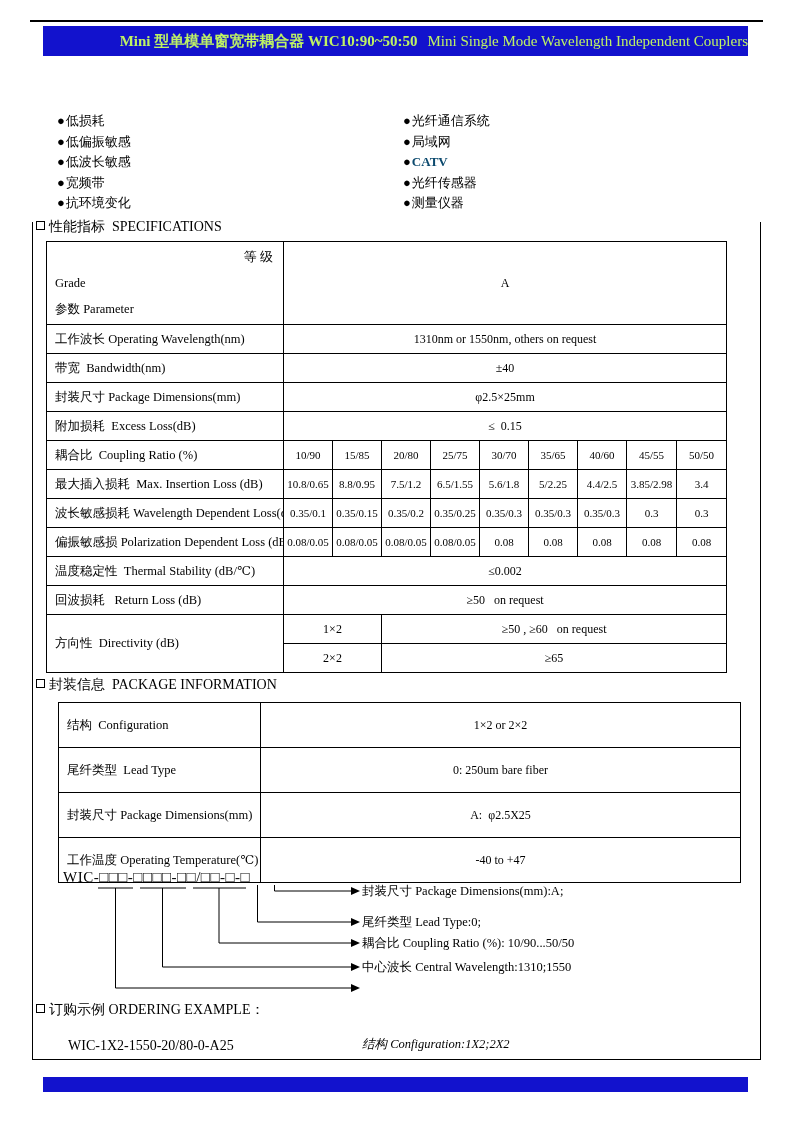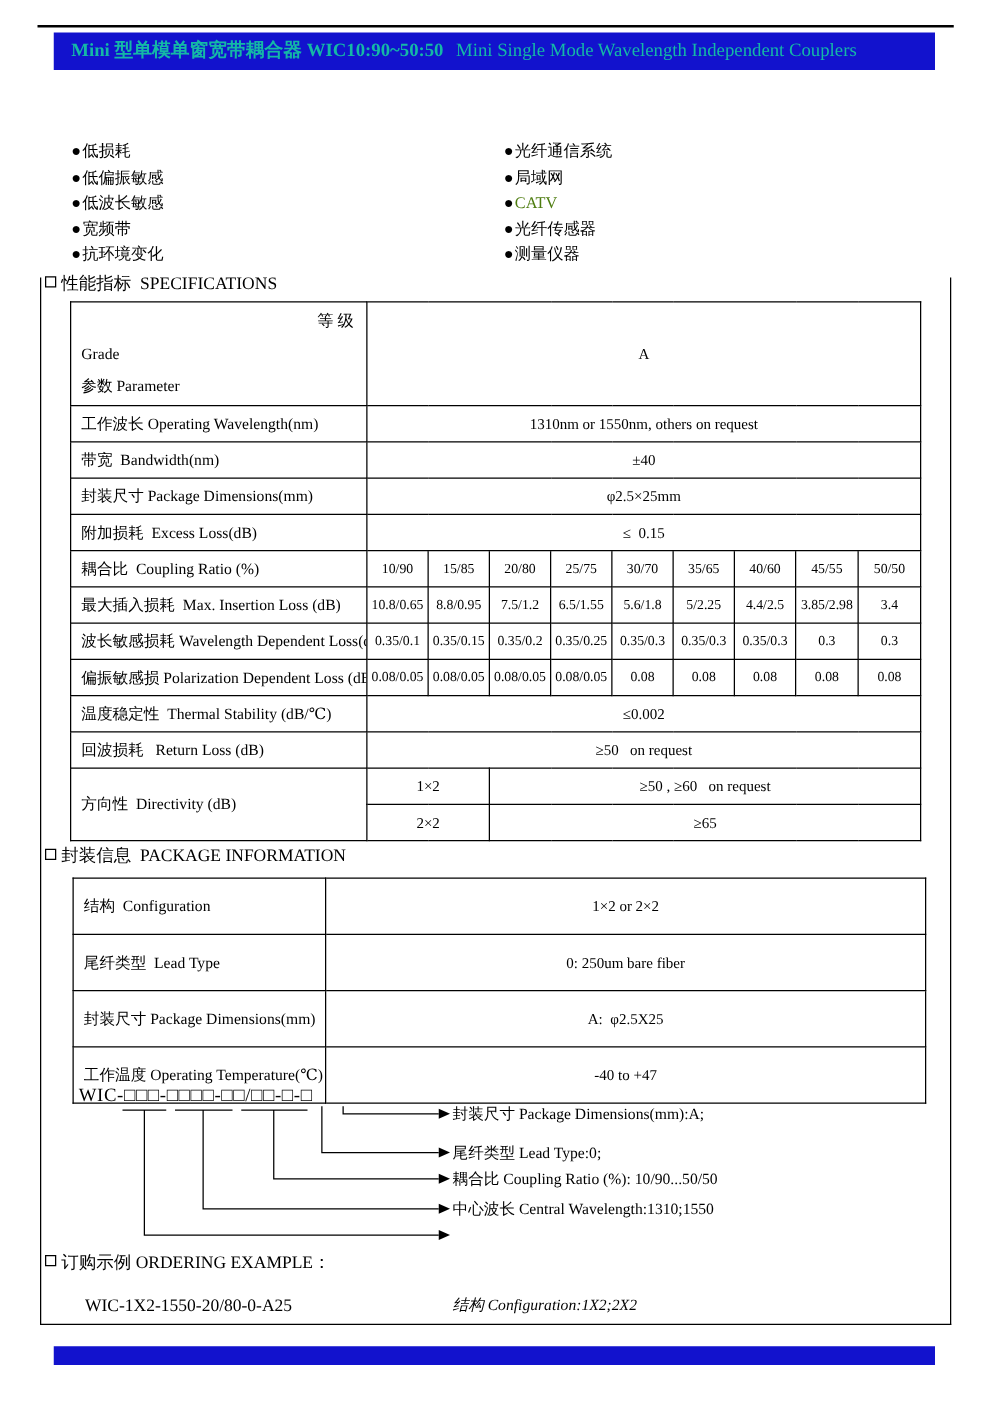--- a/index.html
+++ b/index.html
@@ -2,45 +2,45 @@
 <html><head>
 <meta charset="utf-8">
 <style>
   html,body{margin:0;padding:0;background:#fff;}
   .page{position:relative;width:793px;height:1122px;background:#fff;overflow:hidden;
         font-family:"Liberation Serif","DejaVu Serif",serif;color:#000;}
 
   .top-rule{position:absolute;left:30px;top:20px;width:733px;border-top:2px solid #000;}
 
   .title-bar{position:absolute;left:43px;top:26px;width:705px;height:30px;background:#1212cd;
-             color:#14b8a6;line-height:30px;padding-left:14px;box-sizing:border-box;white-space:nowrap;}
+             color:#bef264;line-height:30px;padding-left:14px;box-sizing:border-box;white-space:nowrap;text-align:right;}
   .title-bar .t-bold{font-weight:bold;font-size:15px;}
   .title-bar .t-reg{font-weight:normal;font-size:15px;margin-left:6px;}
 
   .feat-bar{position:absolute;left:43px;top:84px;width:705px;height:26px;background:#9ccbf2;
             line-height:26px;font-size:13.5px;font-weight:bold;}
   .feat-bar .fb-left{position:absolute;left:14px;}
   .feat-bar .fb-right{position:absolute;left:360px;}
 
   .list-col{position:absolute;top:111px;font-size:13px;line-height:20.5px;white-space:nowrap;}
   .list-col.l1{left:57px;}
   .list-col.l2{left:403px;}
   .blt{margin-right:1px;}
-  .app-gray{color:#4d7c0f;}
+  .app-gray{color:#0c4a6e;font-weight:bold;}
 
   .content-box{position:absolute;left:32px;top:222px;width:729px;height:838px;box-sizing:border-box;
                border-left:1px solid #000;border-right:1px solid #000;border-bottom:1px solid #000;}
 
   .sec-head{position:absolute;font-size:14px;white-space:nowrap;}
   .sq{display:inline-block;width:7px;height:7px;border:1px solid #000;margin-right:4px;vertical-align:1px;}
 
   table.dt{position:absolute;border-collapse:collapse;table-layout:fixed;background:#fff;}
   table.dt td{border:1px solid #000;text-align:center;vertical-align:middle;padding:0;font-size:12px;overflow:hidden;white-space:nowrap;}
   table.dt td.lbl{text-align:left;padding-left:8px;font-size:12.5px;}
-  .spec{left:56px;top:241px;width:562px;}
+  .spec{left:46px;top:241px;width:562px;}
   .spec tr{height:29px;}
   .spec tr.hdr{height:83px;}
   .spec td.sm{font-size:11px;}
   .hcell{position:relative;}
   .hcell .hz{position:absolute;top:6px;right:10px;font-size:13px;}
   .hcell .he{position:absolute;top:34px;left:8px;font-size:12.5px;}
   .hcell .hp{position:absolute;bottom:6px;left:8px;font-size:12.5px;}
   .gradeA{font-size:13px;}
 
   .pkg{left:58px;top:702px;width:682px;}

